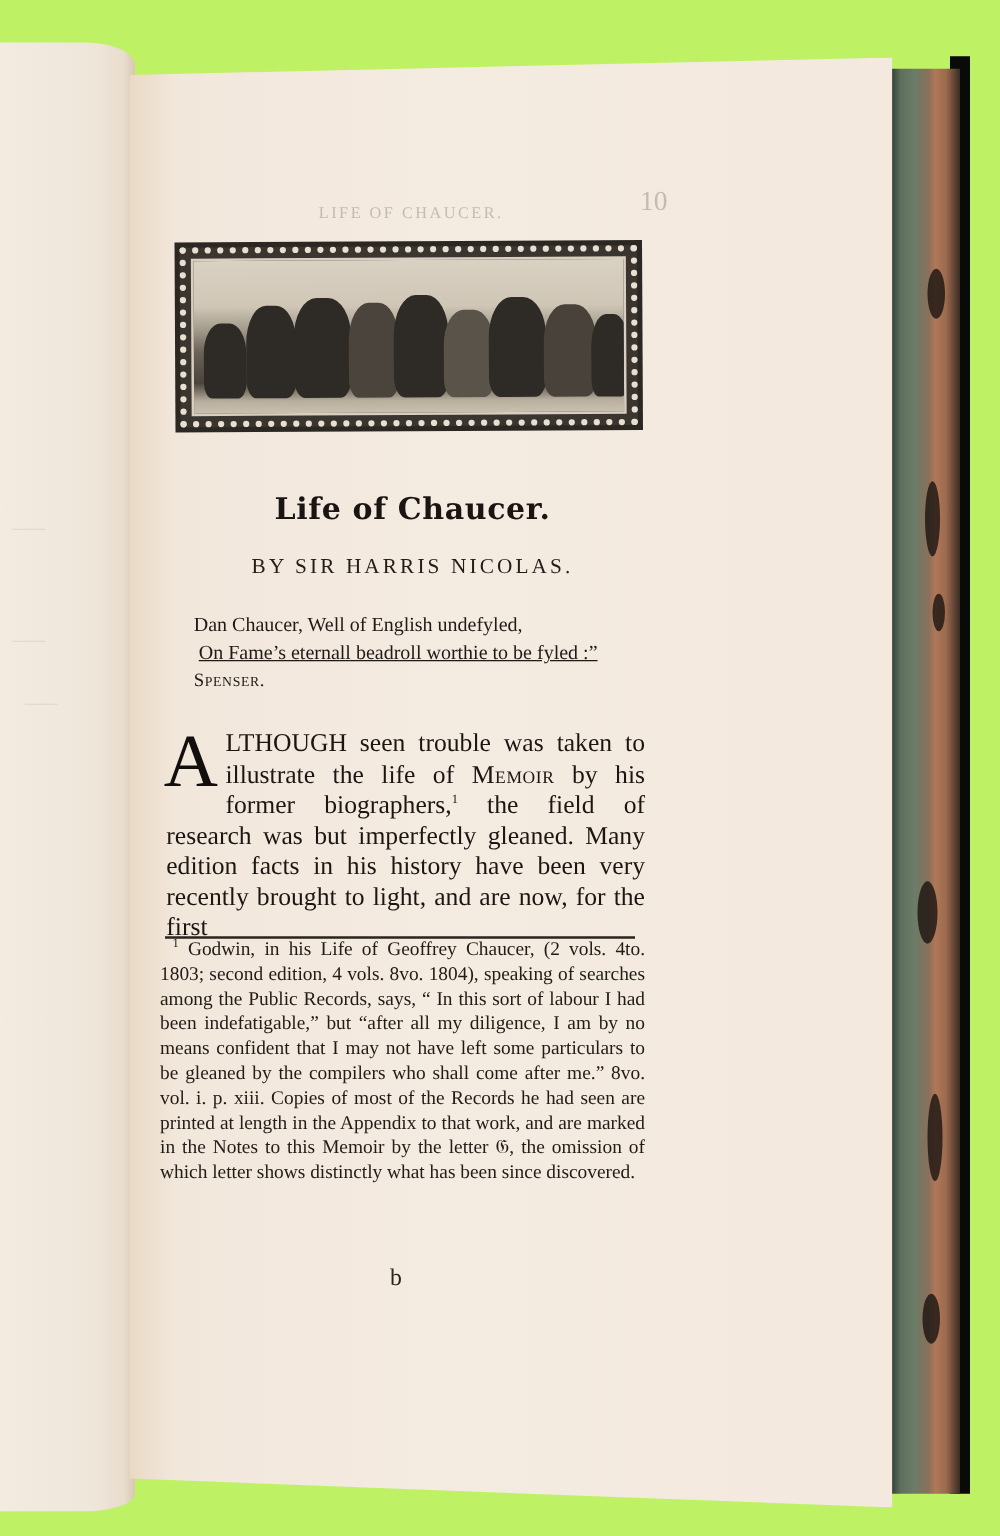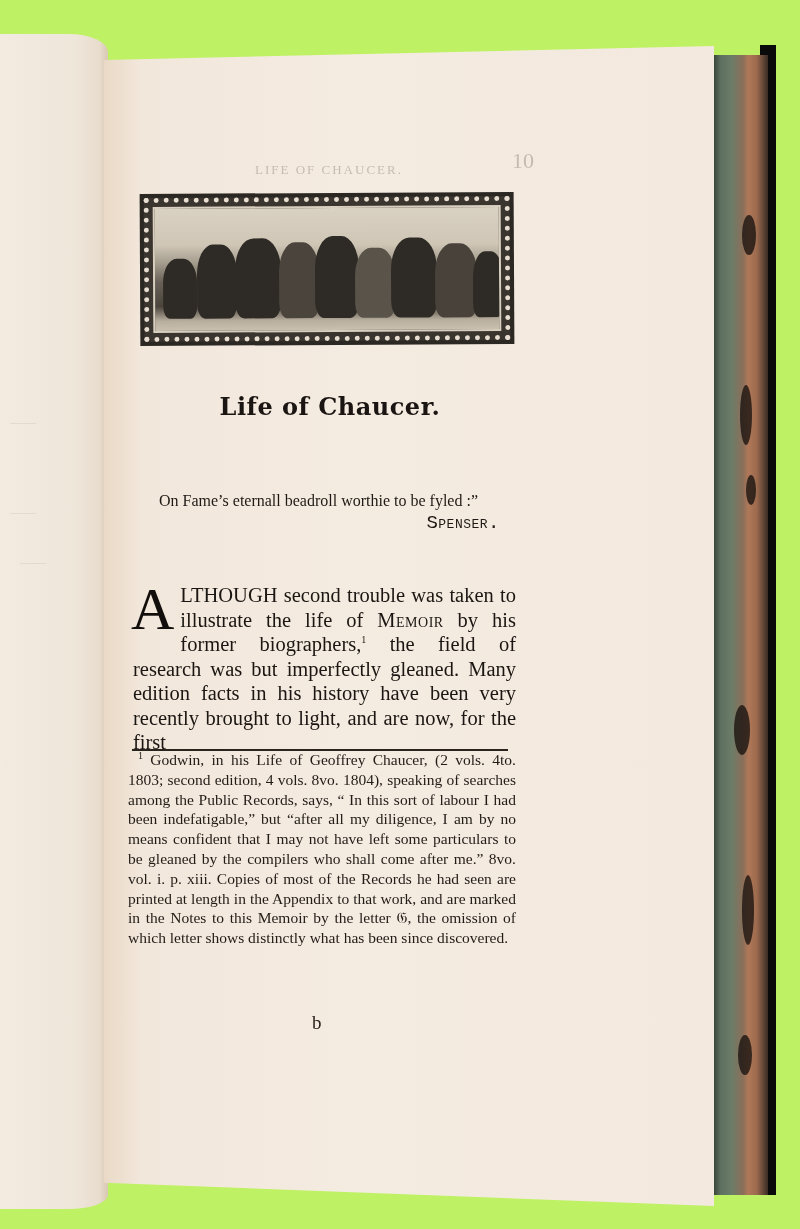--- a/index.html
+++ b/index.html
@@ -63,22 +63,22 @@
     font-family: "DejaVu Serif", serif; font-weight: bold; font-size: 24px; color: #1a1512;
     letter-spacing: .5px;
   }
   .byline {
     position: absolute; left: 140px; top: 443px; width: 380px; text-align: center;
     font-size: 17px; letter-spacing: 2.5px; color: #231d18;
   }
   .epigraph { position: absolute; left: 155px; top: 490px; width: 345px; font-size: 16px; line-height: 22px; color: #1f1a15; }
   .epigraph .l1 { display: block; padding-left: 2px; }
   .epigraph .l2 { display: block; }
-  .epigraph .l3 { display: block; padding-left: 4px; }
-  .epigraph .src { display: block; text-align: right; font-variant: small-caps; font-size: 19px; letter-spacing: .5px; font-family: Liberation Mono, monospace; }
+  .epigraph .l3 { display: block; padding-left: 4px; text-decoration: underline; }
+  .epigraph .src { display: block; text-align: left; font-variant: small-caps; font-size: 15px; letter-spacing: .5px; }
 
   .body-text {
     position: absolute; left: 133px; top: 583px; width: 383px;
     font-size: 20.5px; line-height: 24.5px; color: #1b1612; text-align: justify;
   }
   .dropcap {
     float: left; font-size: 60px; line-height: 48px; margin: 2px 6px 0 -2px; color: #120e0b;
   }
   .smallcaps { font-variant: small-caps; letter-spacing: .5px; }
 
@@ -129,28 +129,30 @@
         <div class="rider" style="left:160px;width:44px;height:82px;"></div>
         <div class="rider" style="left:200px;width:40px;height:70px;background:#5a5349;"></div>
         <div class="rider" style="left:236px;width:46px;height:80px;"></div>
         <div class="rider" style="left:280px;width:42px;height:74px;background:#48423a;"></div>
         <div class="rider" style="left:318px;width:30px;height:66px;"></div>
       </div>
     </div>
   </div>
 
   <h1 class="title">Life of Chaucer.</h1>
+  <div class="byline">BY SIR HARRIS NICOLAS.</div>
 
   <div class="epigraph">
+    <span class="l2">Dan Chaucer, Well of English undefyled,</span>
     <span class="l3">On Fame’s eternall beadroll worthie to be fyled :”</span>
     <span class="src">Spenser.</span>
   </div>
 
   <div class="body-text">
-    <span class="dropcap">A</span><span>LTHOUGH second trouble was taken to illustrate the life of </span><span class="smallcaps">Memoir</span><span> by his former biographers,</span><span class="sup">1</span><span> the field of research was but imperfectly gleaned. Many edition facts in his history have been very recently brought to light, and are now, for the first</span>
+    <span class="dropcap">A</span><span>LTHOUGH seen trouble was taken to illustrate the life of </span><span class="smallcaps">Memoir</span><span> by his former biographers,</span><span class="sup">1</span><span> the field of research was but imperfectly gleaned. Many edition facts in his history have been very recently brought to light, and are now, for the first</span>
   </div>
 
   <div class="rule"></div>
 
   <div class="footnote">
     <span class="ind"></span><span class="sup">1</span> <span>Godwin, in his Life of Geoffrey Chaucer, (2 vols. 4to. 1803; second edition, 4 vols. 8vo. 1804), speaking of searches among the Public Records, says, “ In this sort of labour I had been indefatigable,” but “after all my diligence, I am by no means confident that I may not have left some particulars to be gleaned by the compilers who shall come after me.” 8vo. vol. i. p. xiii. Copies of most of the Records he had seen are printed at length in the Appendix to that work, and are marked in the Notes to this Memoir by the letter 𝔊, the omission of which letter shows distinctly what has been since discovered.</span>
   </div>
 
   <div class="signature">b</div>
 </div>

